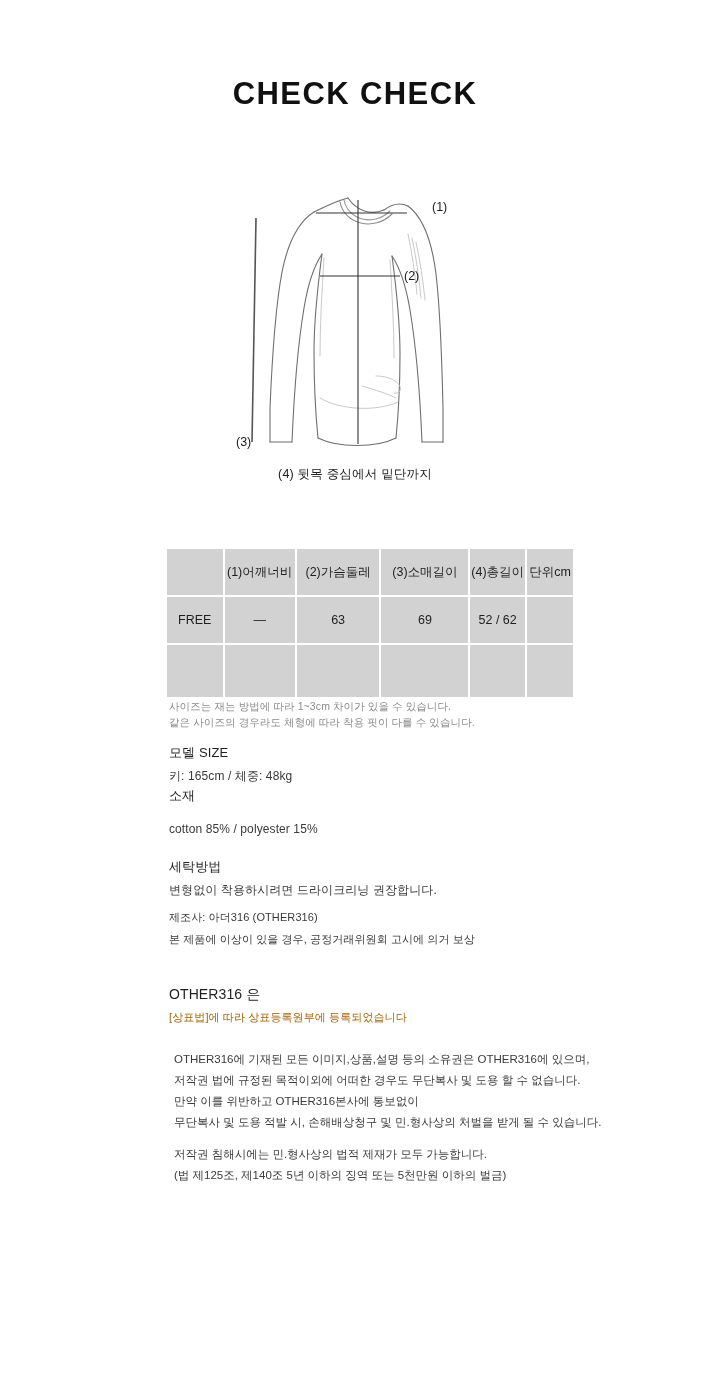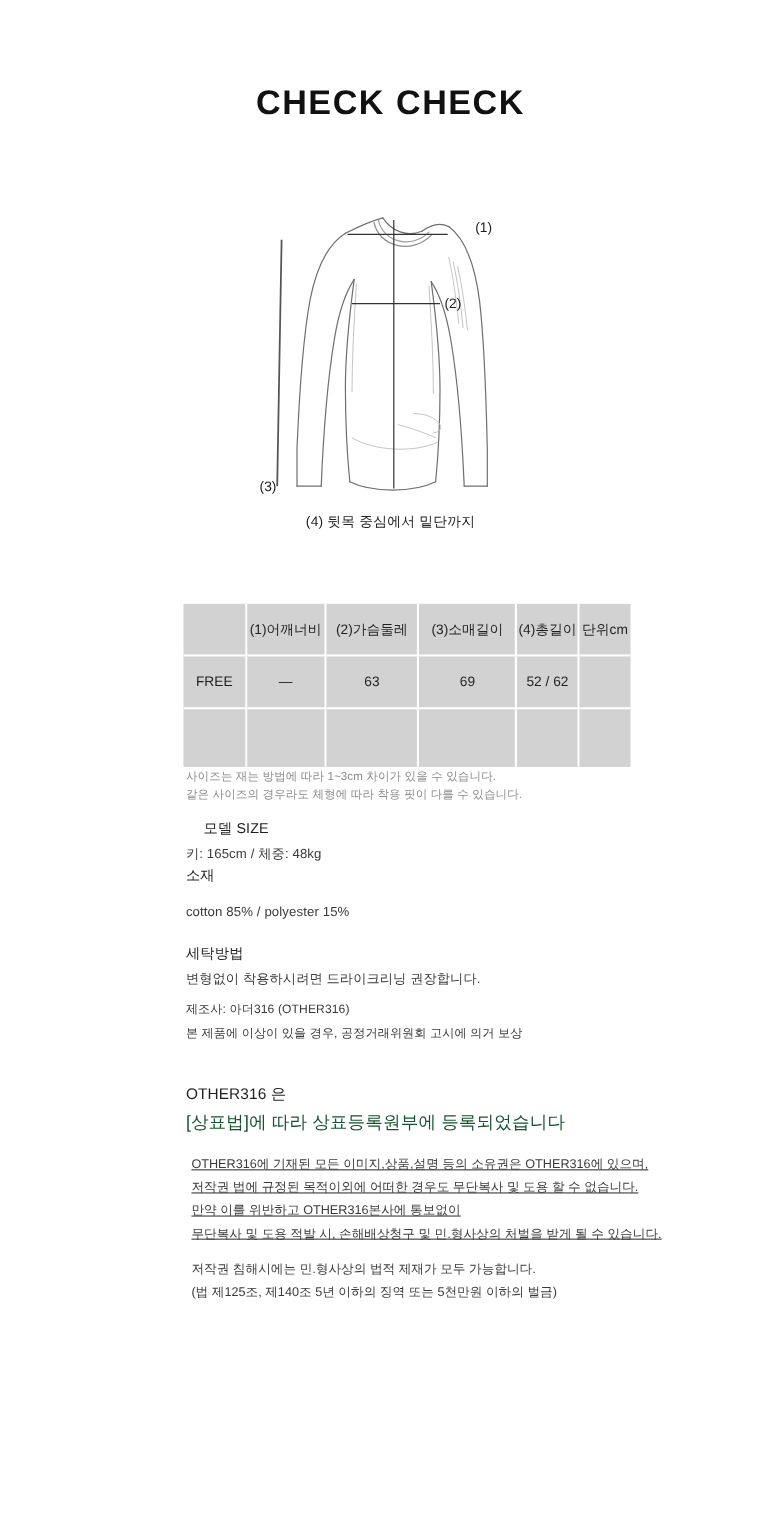--- a/index.html
+++ b/index.html
@@ -101,48 +101,48 @@
     line-height: 16px;
   }
   .sec-label {
     font-size: 13px;
     color: #1f1f1f;
   }
   .sec-body {
     font-size: 12px;
     color: #3a3a3a;
   }
-  .blk-model  { top: 744px; margin-left: 16px; }
+  .blk-model  { top: 744px; }
   .blk-model2 { top: 768px; }
   .blk-mat    { top: 787px; }
   .blk-mat2   { top: 822px; }
   .blk-wash   { top: 858px; }
   .blk-wash2  { top: 882px; }
   .blk-mfr    { top: 910px; font-size: 11px; color: #3a3a3a; }
   .blk-mfr2   { top: 932px; font-size: 11px; color: #3a3a3a; }
 
   .blk-tm {
     top: 986px;
     font-size: 14px;
     color: #1f1f1f;
   }
   .blk-tm2 {
     top: 1010px;
-    font-size: 16px;
-    color: #14532d;
+    font-size: 11px;
+    color: #a16207;
   }
 
   .legal {
     position: absolute;
     left: 174px;
     font-size: 11.5px;
     color: #3a3a3a;
     line-height: 21px;
   }
-  .legal-1 { top: 1049px; text-decoration: underline; }
+  .legal-1 { top: 1049px; }
   .legal-2 { top: 1144px; }
 </style>
 </head>
 <body>
 
 <div class="page">
 
   <div class="title">CHECK CHECK</div>
 
   <div class="diagram">

